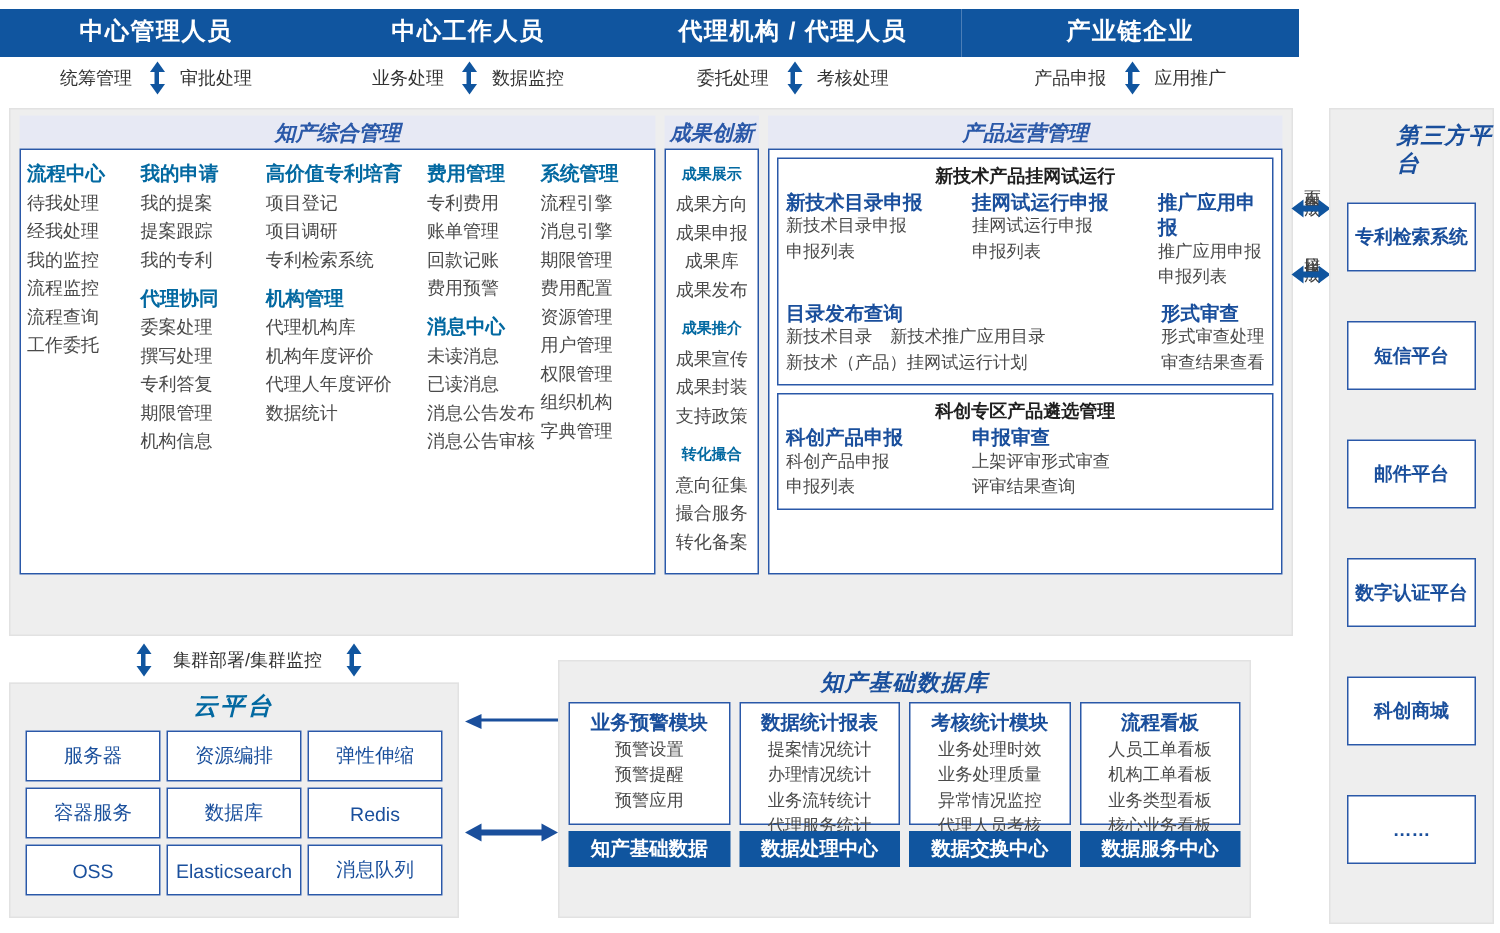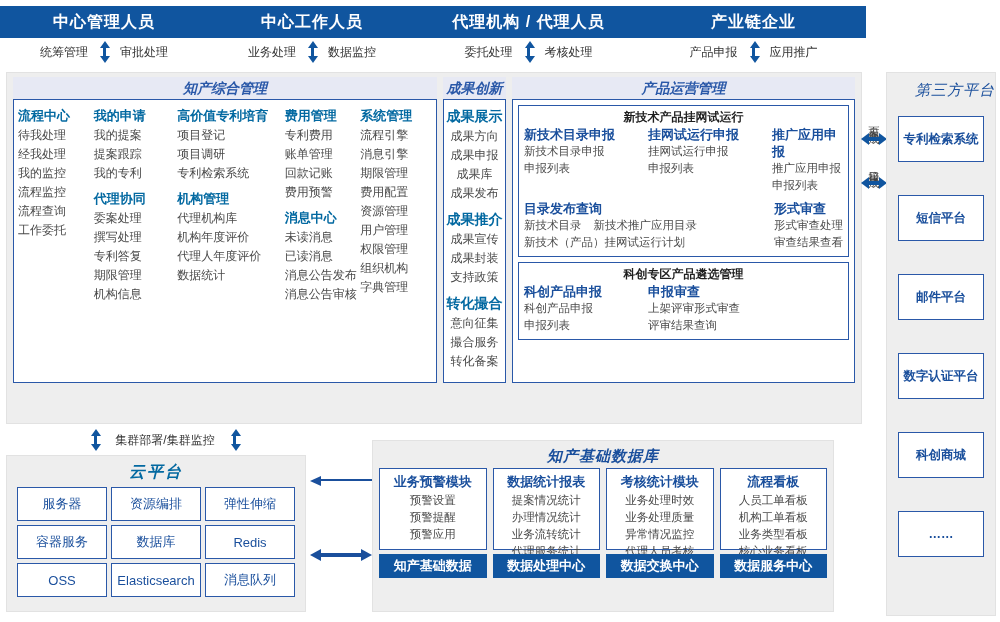--- a/index.html
+++ b/index.html
@@ -63,21 +63,21 @@
   .h { color:#0369a1; font-weight:bold; font-size:13px; line-height:20px; white-space:nowrap; }
   .it { color:#4a4a4a; font-size:12px; line-height:19px; white-space:nowrap; }
   .gap { height:6px; }
 
   
   .kc-c1{width:76px;} .kc-c2{width:84px;} .kc-c3{width:108px;} .kc-c4{width:76px;} .kc-c5{width:72px;}
 
   
   .p-cg .panel-body { padding:6px 0; }
   .cg .h, .cg .it { text-align:center; }
-  .cg .h { font-size:14px; line-height:21px; }
+  .cg .h { font-size:10px; line-height:21px; }
   .cg .it { font-size:12px; line-height:19px; }
 
   
   .yy-inner { border:1.5px solid #2a58a8; background:#fff; margin-bottom:5px; padding:3px 5px 5px 5px;}
   .yy-cap { text-align:center; font-size:12px; font-weight:bold; color:#1f1f1f; line-height:17px; }
   .yy-row { display:flex; }
   .yy-col { display:flex; flex-direction:column; }
   .yw1{width:124px;} .yw2{width:124px;} .yw3{flex:1;}
   .yh { color:#1a4f9c; font-weight:bold; font-size:13px; line-height:17px; }
   .yi { color:#4a4a4a; font-size:11.5px; line-height:17px; white-space:nowrap; }
@@ -93,22 +93,22 @@
   .hbi { width:26px; height:14px; position:relative; margin:6px 0 16px 0;}
   .hbi:before,.hbi:after{content:"";position:absolute;top:1px;width:0;height:0;
       border-top:6px solid transparent;border-bottom:6px solid transparent;}
   .hbi:before{left:0;border-right:8px solid #10559f;}
   .hbi:after{right:0;border-left:8px solid #10559f;}
   .hbi i{position:absolute;left:6px;top:5px;width:14px;height:4px;background:#10559f;}
 
   
   .third { position:absolute; left:886px; top:72px; width:110px; height:544px;
            background:#eeeeee; border:1px solid #e2e2e2; padding-top:8px; }
-  .third-title { text-align:right; color:#1a4f9c; font-weight:normal; font-style:italic;
-                 font-size:15px; letter-spacing:1px; margin-bottom:16px;}
+  .third-title { text-align:left; color:#1a4f9c; font-weight:bold; font-style:italic;
+                 font-size:15px; letter-spacing:1px; margin-bottom:16px;margin-left:44px;}
   .tp-box { width:86px; height:46px; margin:0 auto 33px auto; border:1.5px solid #2a58a8;
             background:#fff; display:flex; align-items:center; justify-content:center;
             color:#1a4f9c; font-size:12.5px; font-weight:bold; }
 
   
   .cluster { position:absolute; left:20px; top:428px; width:290px; height:24px;
              display:flex; align-items:center; justify-content:center; gap:14px;
              font-size:12px; color:#333; }
 
   

